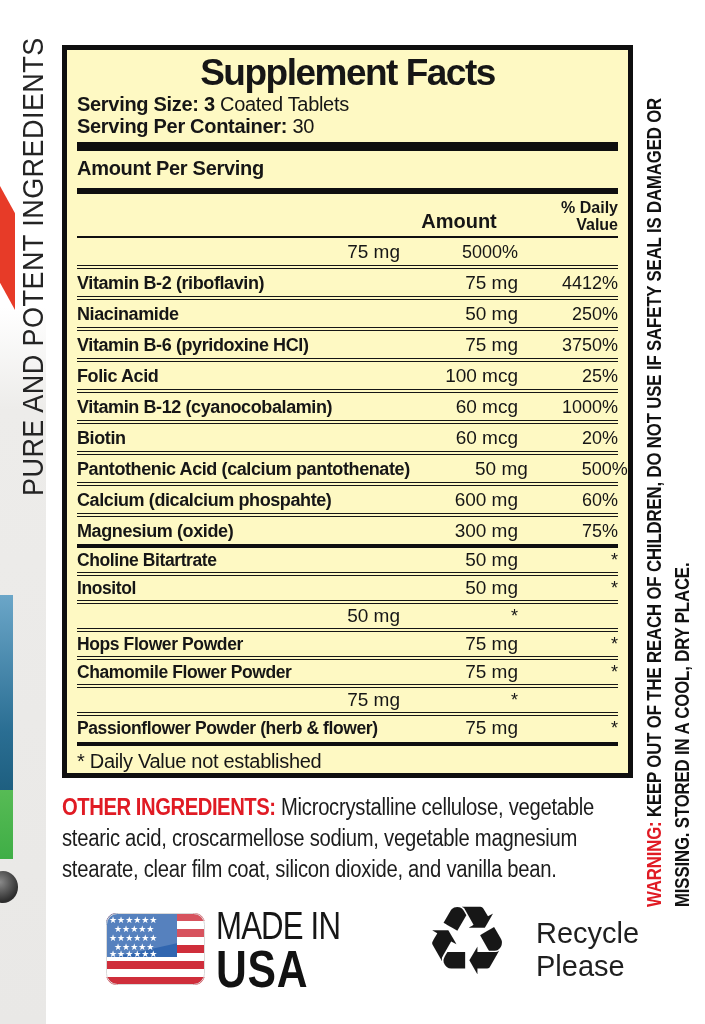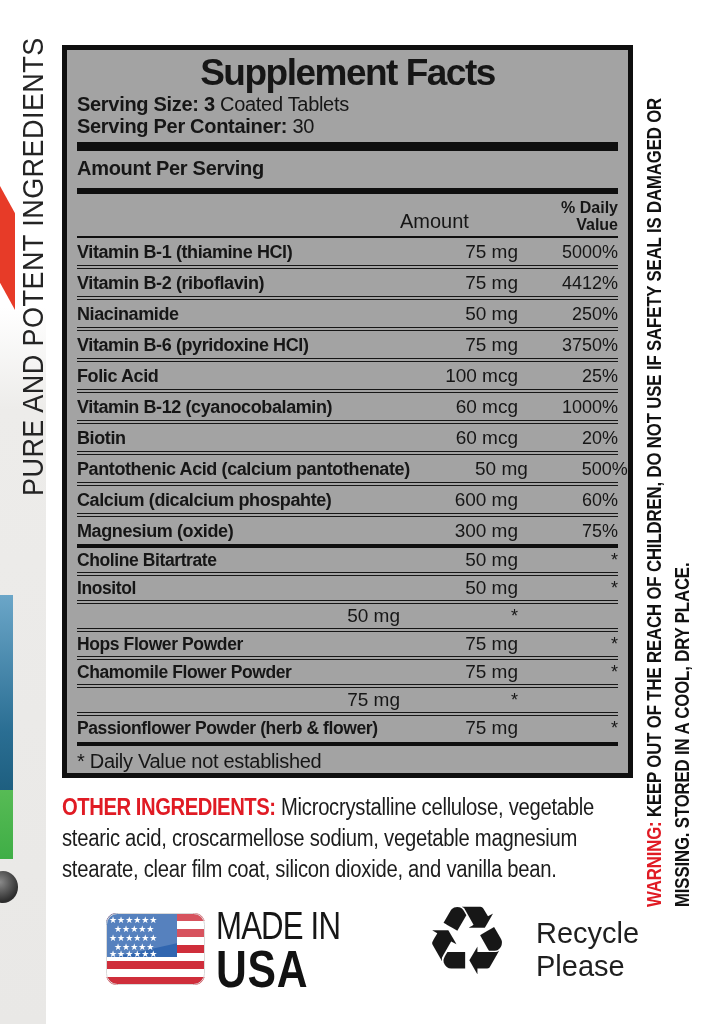--- a/index.html
+++ b/index.html
@@ -22,30 +22,30 @@
   .tagline{left:16px;top:496px;transform:rotate(-90deg) scaleX(0.9);
     font-size:30px;letter-spacing:0.5px;color:#242424;font-weight:normal;}
   
   .warn1{left:642px;top:907px;transform:rotate(-90deg) scaleX(0.80);
     font-size:21px;font-weight:bold;letter-spacing:-0.2px;color:#111;}
   .warn2{left:670px;top:907px;transform:rotate(-90deg) scaleX(0.80);
     font-size:21px;font-weight:bold;letter-spacing:-0.2px;color:#111;}
   .red{color:#e01b24;}
   
   .facts-box{position:absolute;left:62px;top:45px;width:571px;height:733px;
-    border:5px solid #0f0f0f;background:#a3a3a3;box-sizing:border-box;padding:2px 10px 0 10px;}
+    border:5px solid #0f0f0f;background:#fef9c3;box-sizing:border-box;padding:2px 10px 0 10px;}
   .facts-title{text-align:center;font-size:37px;font-weight:bold;letter-spacing:-1.5px;
     line-height:40px;margin-top:1px;}
   .serving{font-size:20px;line-height:22px;letter-spacing:-0.3px;}
   .serving b{letter-spacing:-0.3px;}
   .bar-thick{height:9px;background:#0f0f0f;margin-top:5px;}
   .aps{font-size:20px;font-weight:bold;letter-spacing:-0.3px;padding:6px 0 8px;}
   .bar-med{height:6px;background:#0f0f0f;}
   .hdr{display:grid;grid-template-columns:1fr 118px 100px;align-items:end;padding:5px 0 3px;}
-  .hdr .h-amt{font-size:20px;font-weight:normal;text-align:left;}
+  .hdr .h-amt{font-size:20px;font-weight:bold;text-align:center;}
   .hdr .h-dv{font-size:16px;font-weight:bold;text-align:right;line-height:17px;}
   .hdr-line{border-top:2px solid #0f0f0f;}
   .frow{display:grid;grid-template-columns:1fr 118px 100px;align-items:baseline;padding:3px 0 2px;}
   .frow + .frow{border-top:4px double #161616;}
   .frow .nm{font-size:18px;font-weight:bold;letter-spacing:-0.4px;white-space:nowrap;}
   .frow .amt{font-size:19px;text-align:right;}
   .frow .dv{font-size:18px;text-align:right;}
   .frow.compact{padding:1px 0 1px;}
   .frow.compact .nm{font-size:17.5px;}
   .frow.heavy{border-top:4px solid #0f0f0f !important;}
@@ -85,21 +85,20 @@
     <div class="aps">Amount Per Serving</div>
     <div class="bar-med"></div>
     <div class="hdr">
       <span></span>
       <span class="h-amt">Amount</span>
       <span class="h-dv"><span>% Daily</span><br><span>Value</span></span>
     </div>
     <div class="hdr-line"></div>
     <div>
         <div class="frow">
-          <span class="nm">Vitamin B-1 (thiamine HCl)</span>
           <span class="amt">75 mg</span>
           <span class="dv">5000%</span>
         </div>
         <div class="frow">
           <span class="nm">Vitamin B-2 (riboflavin)</span>
           <span class="amt">75 mg</span>
           <span class="dv">4412%</span>
         </div>
         <div class="frow">
           <span class="nm">Niacinamide</span>

